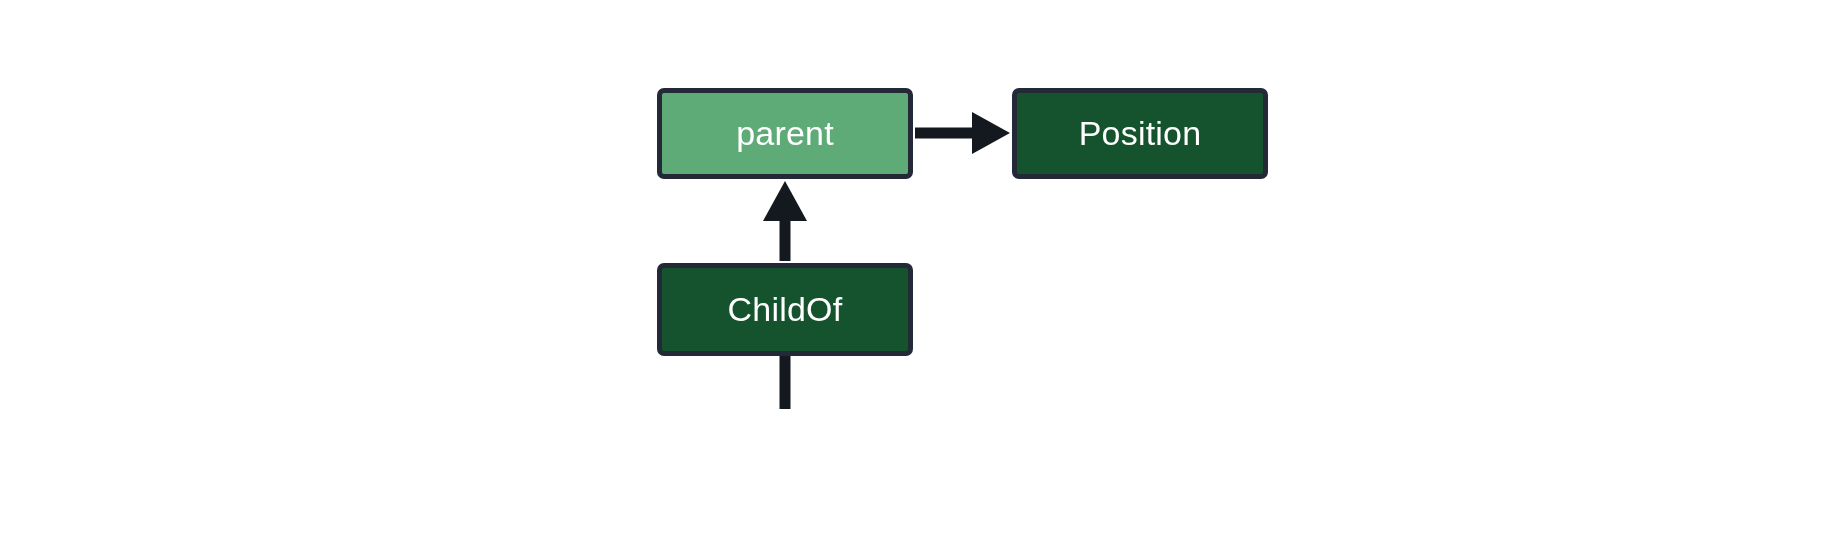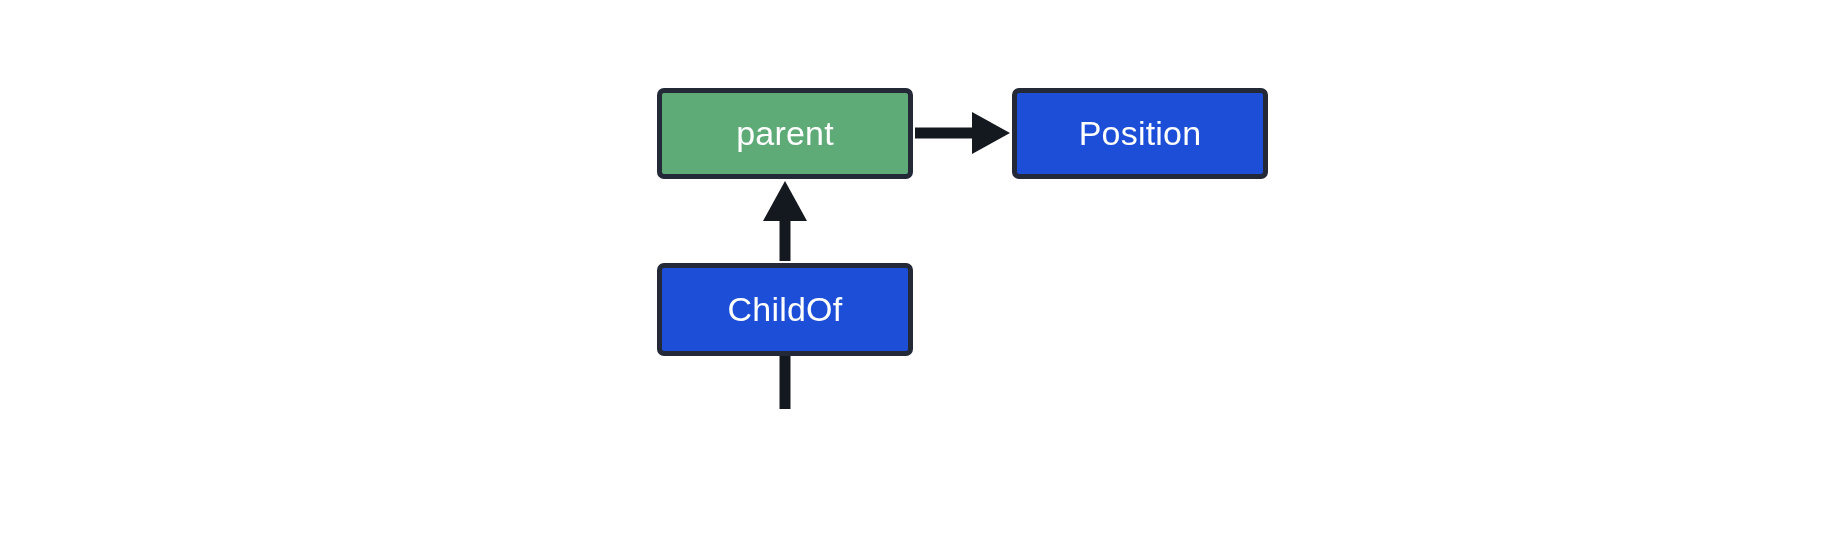--- a/index.html
+++ b/index.html
@@ -38,21 +38,21 @@
     font-size: 34px;
     font-weight: 400;
     letter-spacing: 0.2px;
     line-height: 1;
     user-select: none;
   }
   .node-entity {
     background: #5FAB78;
   }
   .node-component {
-    background: #1d4ed8;
+    background: #14532d;
   }
   .node-label {
     display: block;
     transform: translateY(-1px);
   }
 </style>
 </head>
 <body>
 
 <div id="canvas">

